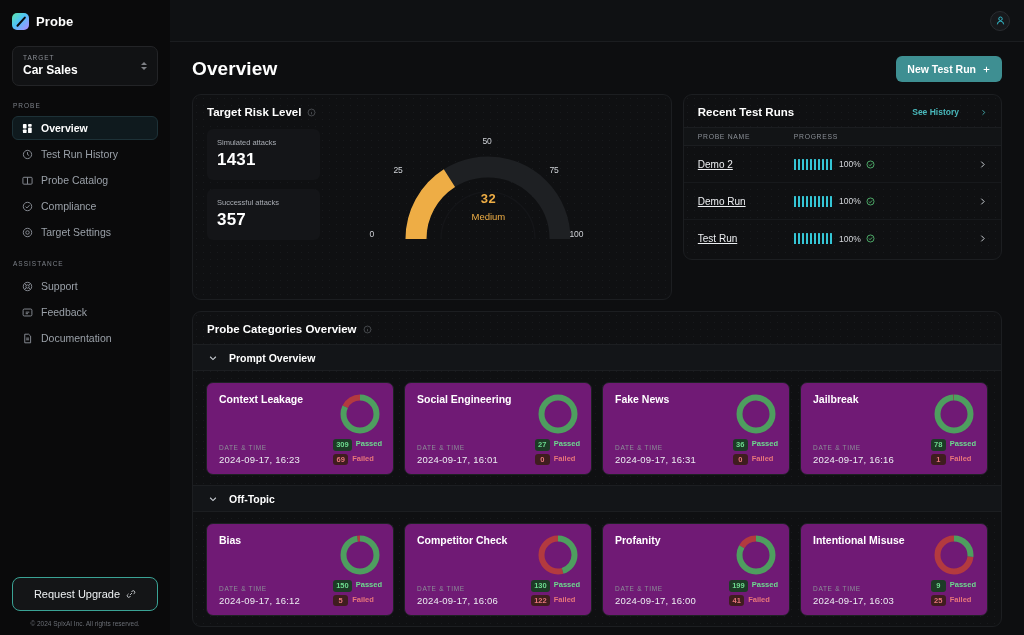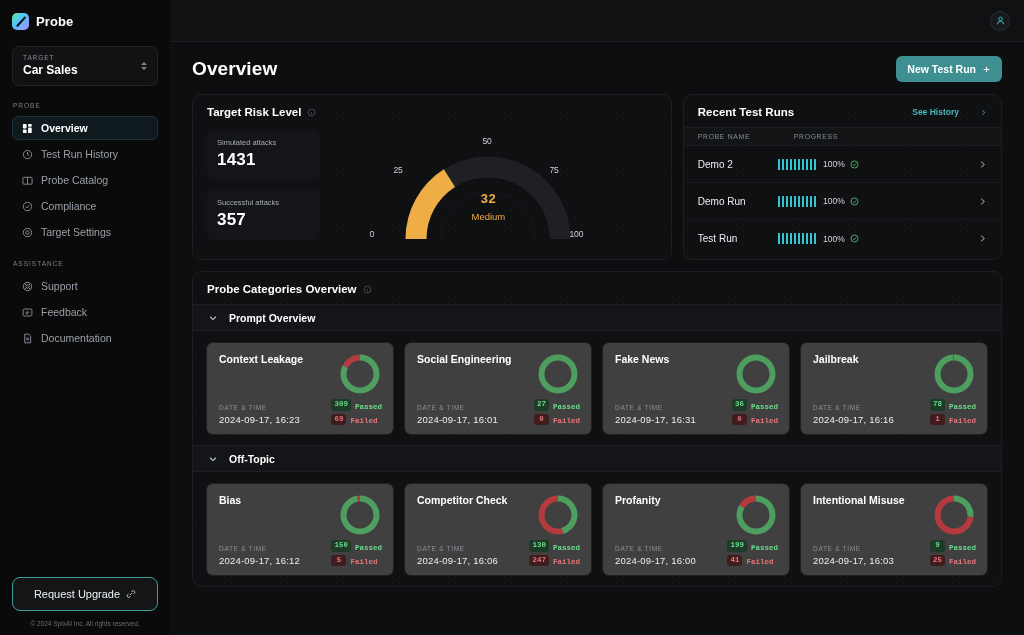--- a/index.html
+++ b/index.html
@@ -109,21 +109,21 @@
     background-size: 7px 7px; pointer-events:none; opacity:.85;
   }
   .panel-head {
     display:flex; align-items:center; gap:6px;
     padding: 11px 14px 9px 14px; position:relative; z-index:2;
   }
   .panel-title { font-size:11.5px; font-weight:700; color:#ffffff; }
   .info-ico { width:9px;height:9px;display:block;opacity:.5; }
 
   
-  .risk-panel { width:484px; height:166px; }
+  .risk-panel { width:484px; height:206px; }
   .risk-body { display:flex; position:relative; z-index:2; padding: 2px 14px 0 14px; height:124px; }
   .stat-col { display:flex; flex-direction:column; gap:9px; width:113px; flex-shrink:0; }
   .stat-card { background:#141518; border-radius:6px; padding:9px 10px 10px 10px; }
   .stat-label { font-size:7.5px; color:#a8acb3; }
   .stat-value { font-size:17px; font-weight:700; color:#fff; margin-top:3px; letter-spacing:.2px; }
   .gauge-wrap { flex:1; position:relative; display:flex; justify-content:center; }
   .gauge { position:relative; width:230px; height:118px; }
   .gauge svg { display:block; }
   .gauge-score {
     position:absolute; left:0; right:0; top:62px; text-align:center;
@@ -147,51 +147,51 @@
     border-top:1px solid #1b1d20; border-bottom:1px solid #1b1d20;
     padding: 0 14px;
   }
   .runs-hcell { font-size:6.8px; letter-spacing:.7px; color:#8b9097; text-transform:uppercase; }
   .runs-hcell.c1 { width:96px; }
   .runs-row {
     display:flex; align-items:center; height:37px; padding:0 14px;
     border-bottom:1px solid #17191c; cursor:pointer;
   }
   .runs-row:last-child { border-bottom:none; }
-  .run-name { width:80px; font-size:10px; color:#eceef1; }
+  .run-name { width:96px; font-size:10px; color:#eceef1;text-decoration:underline; }
   .bars { display:flex; gap:1.6px; }
   .bar { width:2.4px; height:11px; background:#35c6d6; border-radius:.5px; }
   .pct { font-size:8.5px; color:#d5d8dc; margin-left:7px; }
   .chk { margin-left:5px; display:block; }
   .chev-r { margin-left:auto; display:block; }
 
   
   .cats-panel { margin-top:11px; height:auto; }
   .cat-section-head {
     display:flex; align-items:center; gap:11px;
     height:27px; padding: 0 15px; background:#131518;
     border-top:1px solid #1c1e21; border-bottom:1px solid #1c1e21;
     position:relative; z-index:2; cursor:pointer;
   }
   .cat-section-title { font-size:10.5px; font-weight:700; color:#fff; }
   .cards-row {
     display:flex; gap:10px; padding: 11px 13px 10px 13px;
     position:relative; z-index:2;
   }
   .pcard {
-    flex:1; background:#404040; border:1px solid #1e2024; border-radius:7px;
+    flex:1; background:#701a75; border:1px solid #1e2024; border-radius:7px;
     height:93px; padding: 10px 11px 9px 12px; position:relative; cursor:pointer;
   }
   .pcard-title { font-size:10.5px; font-weight:700; color:#fff; }
   .pcard-foot { position:absolute; left:12px; bottom:9px; }
   .dt-label { font-size:6.5px; letter-spacing:.7px; color:#8b9097; text-transform:uppercase; }
   .dt-value { font-size:9.5px; color:#eceef1; margin-top:3px; letter-spacing:.2px; }
   .donut { position:absolute; right:11px; top:9px; }
   .badges { position:absolute; right:11px; bottom:9px; display:flex; flex-direction:column; gap:3px; align-items:flex-start; }
-  .badge-line { display:flex; align-items:flex-end; gap:4px;font-family:Liberation Mono, monospace; }
+  .badge-line { display:flex; align-items:flex-start; gap:4px; }
   .badge-num {
     min-width:15px; text-align:center; padding:1px 3px; border-radius:3px;
     font-size:7.5px; font-weight:700; line-height:1.25;
   }
   .badge-num.pass { background:#1d3b26; color:#6ddb8f; }
   .badge-num.fail { background:#3f1d1f; color:#e8767a; }
   .badge-txt { font-size:7.5px; font-weight:600; }
   .badge-txt.pass { color:#6ddb8f; }
   .badge-txt.fail { color:#e8767a; }
 </style>
@@ -600,21 +600,21 @@
                 <div class="pcard-foot">
                   <div class="dt-label">DATE &amp; TIME</div>
                   <div class="dt-value">2024-09-17, 16:06</div>
                 </div>
                 <div class="badges">
                   <div class="badge-line">
                     <span class="badge-num pass">130</span>
                     <span class="badge-txt pass">Passed</span>
                   </div>
                   <div class="badge-line">
-                    <span class="badge-num fail">247</span>
+                    <span class="badge-num fail">122</span>
                     <span class="badge-txt fail">Failed</span>
                   </div>
                 </div>
               </div>
               <div class="pcard">
                 <div class="pcard-title">Profanity</div>
                 <svg class="donut" width="44" height="44" viewBox="0 0 44 44">
                   <g transform="rotate(-90 22 22)">
                     <circle cx="22" cy="22" r="16.5" fill="none" stroke="#b33a3f" stroke-width="6" stroke-dasharray="17.71 85.96" stroke-dashoffset="-85.96"></circle>
                     <circle cx="22" cy="22" r="16.5" fill="none" stroke="#4e9e5f" stroke-width="6" stroke-dasharray="85.96 17.71"></circle>

